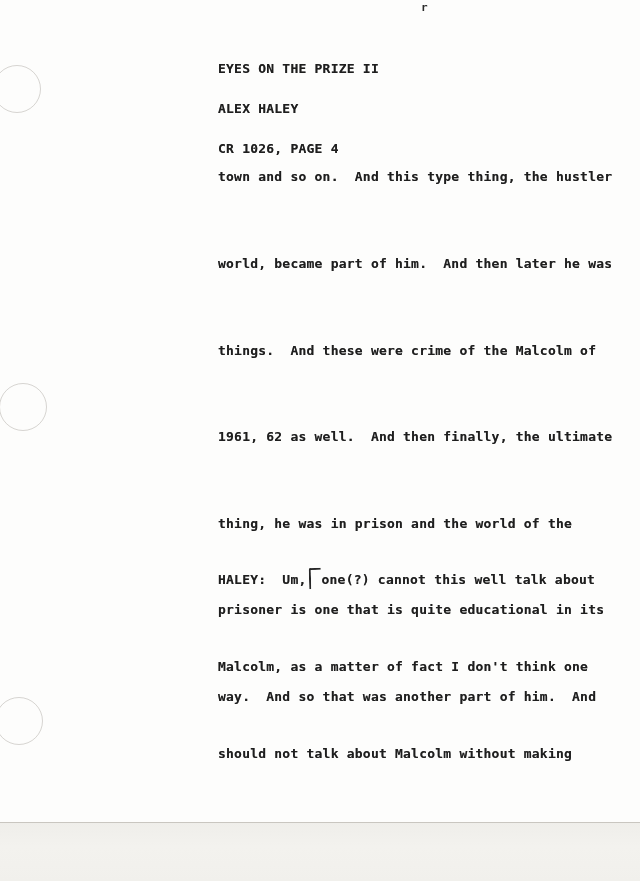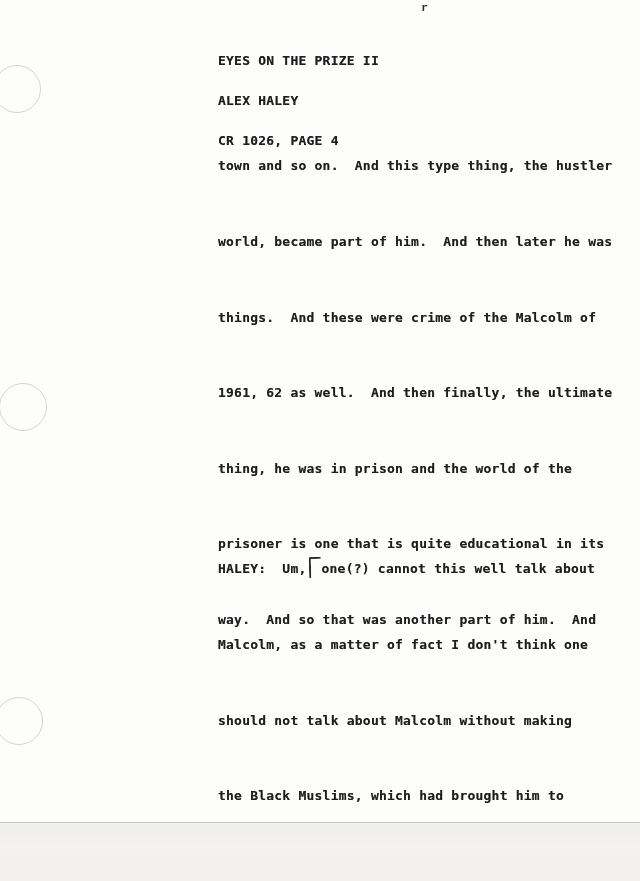--- a/index.html
+++ b/index.html
@@ -34,42 +34,42 @@
     left: 421px;
     top: 1px;
     font-size: 11px;
     font-weight: bold;
     color: #2b2b2b;
   }
 
   .doc-header {
     position: absolute;
     left: 218px;
-    top: 28px;
+    top: 36px;
     font-size: 13px;
     font-weight: bold;
     letter-spacing: 0.22px;
     line-height: 13.2px;
     white-space: pre;
     text-shadow: 0 0 0.4px rgba(20,20,20,0.55);
   }
 
   .para {
     position: absolute;
     left: 218px;
     font-size: 13px;
     font-weight: bold;
     letter-spacing: 0.22px;
     line-height: 25.2px;
     white-space: pre;
     text-shadow: 0 0 0.4px rgba(20,20,20,0.5);
   }
   .para-1 { top: 103px; }
   .para-2 { top: 506px; }
-  .line { height: 25.2px; }
+  .line { height: 25.2px; margin-top: 11px; }
 
   
   .bracket-open {
     display: inline-block;
     width: 10px;
     height: 19px;
     border-top: 2px solid #262626;
     border-left: 2px solid #262626;
     border-top-left-radius: 2px;
     vertical-align: -5px;

